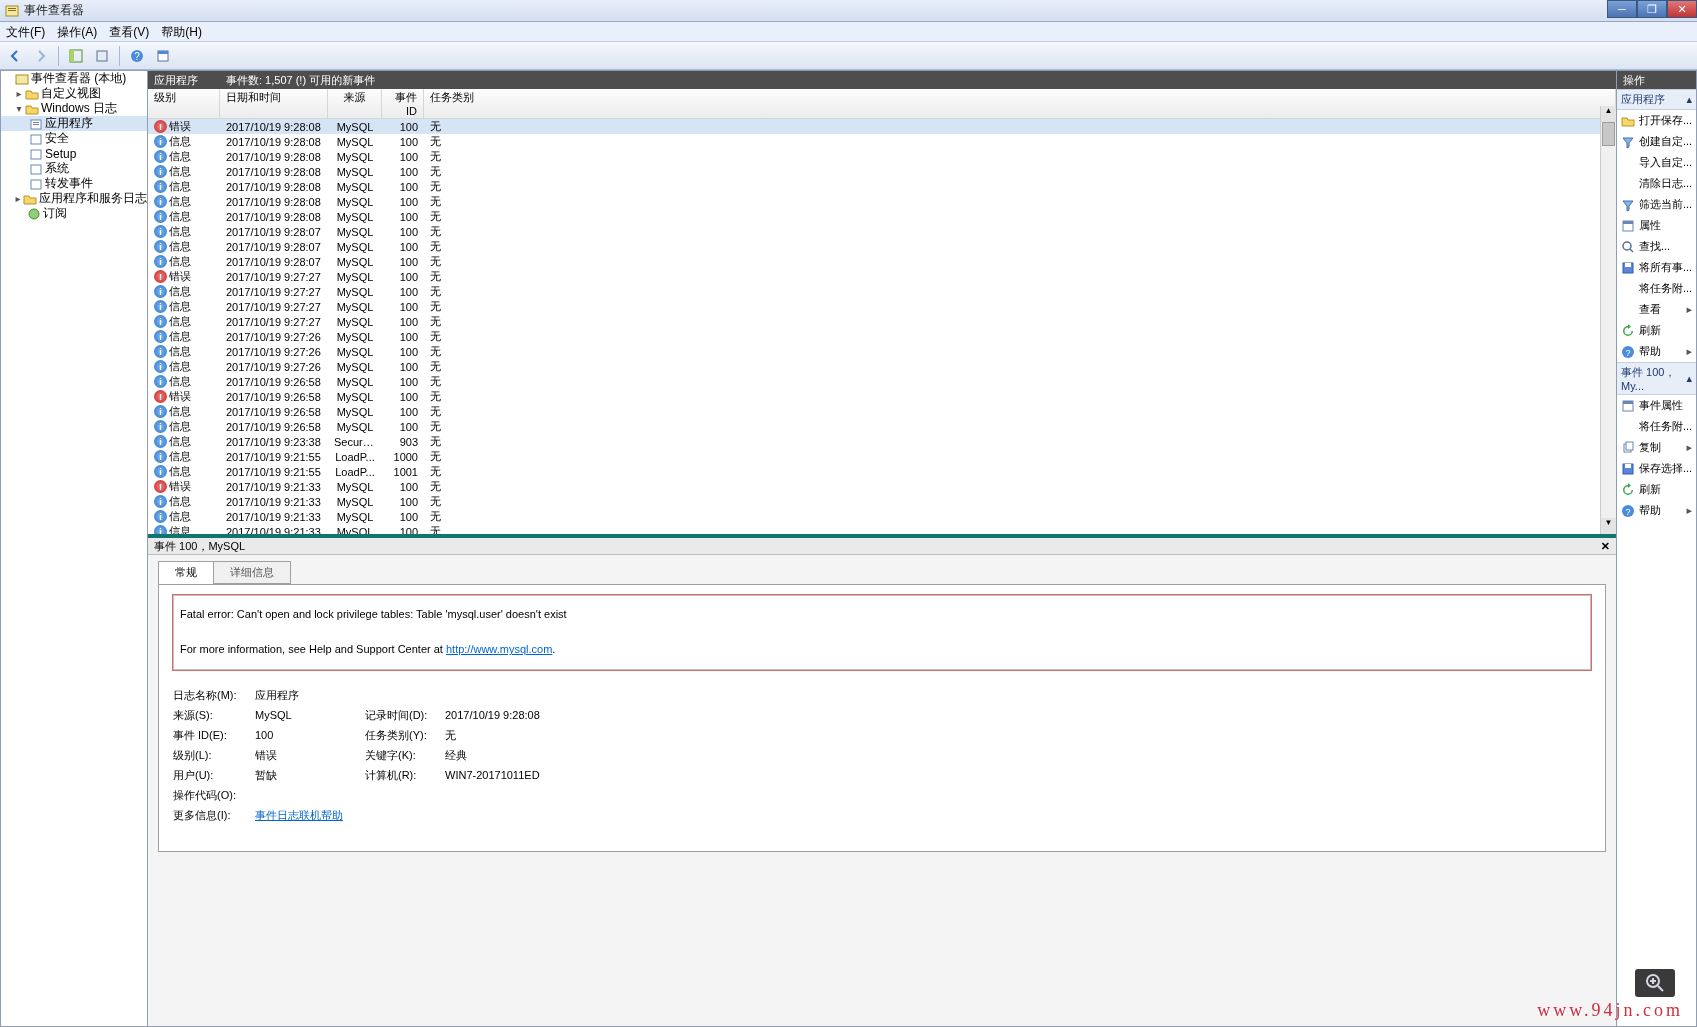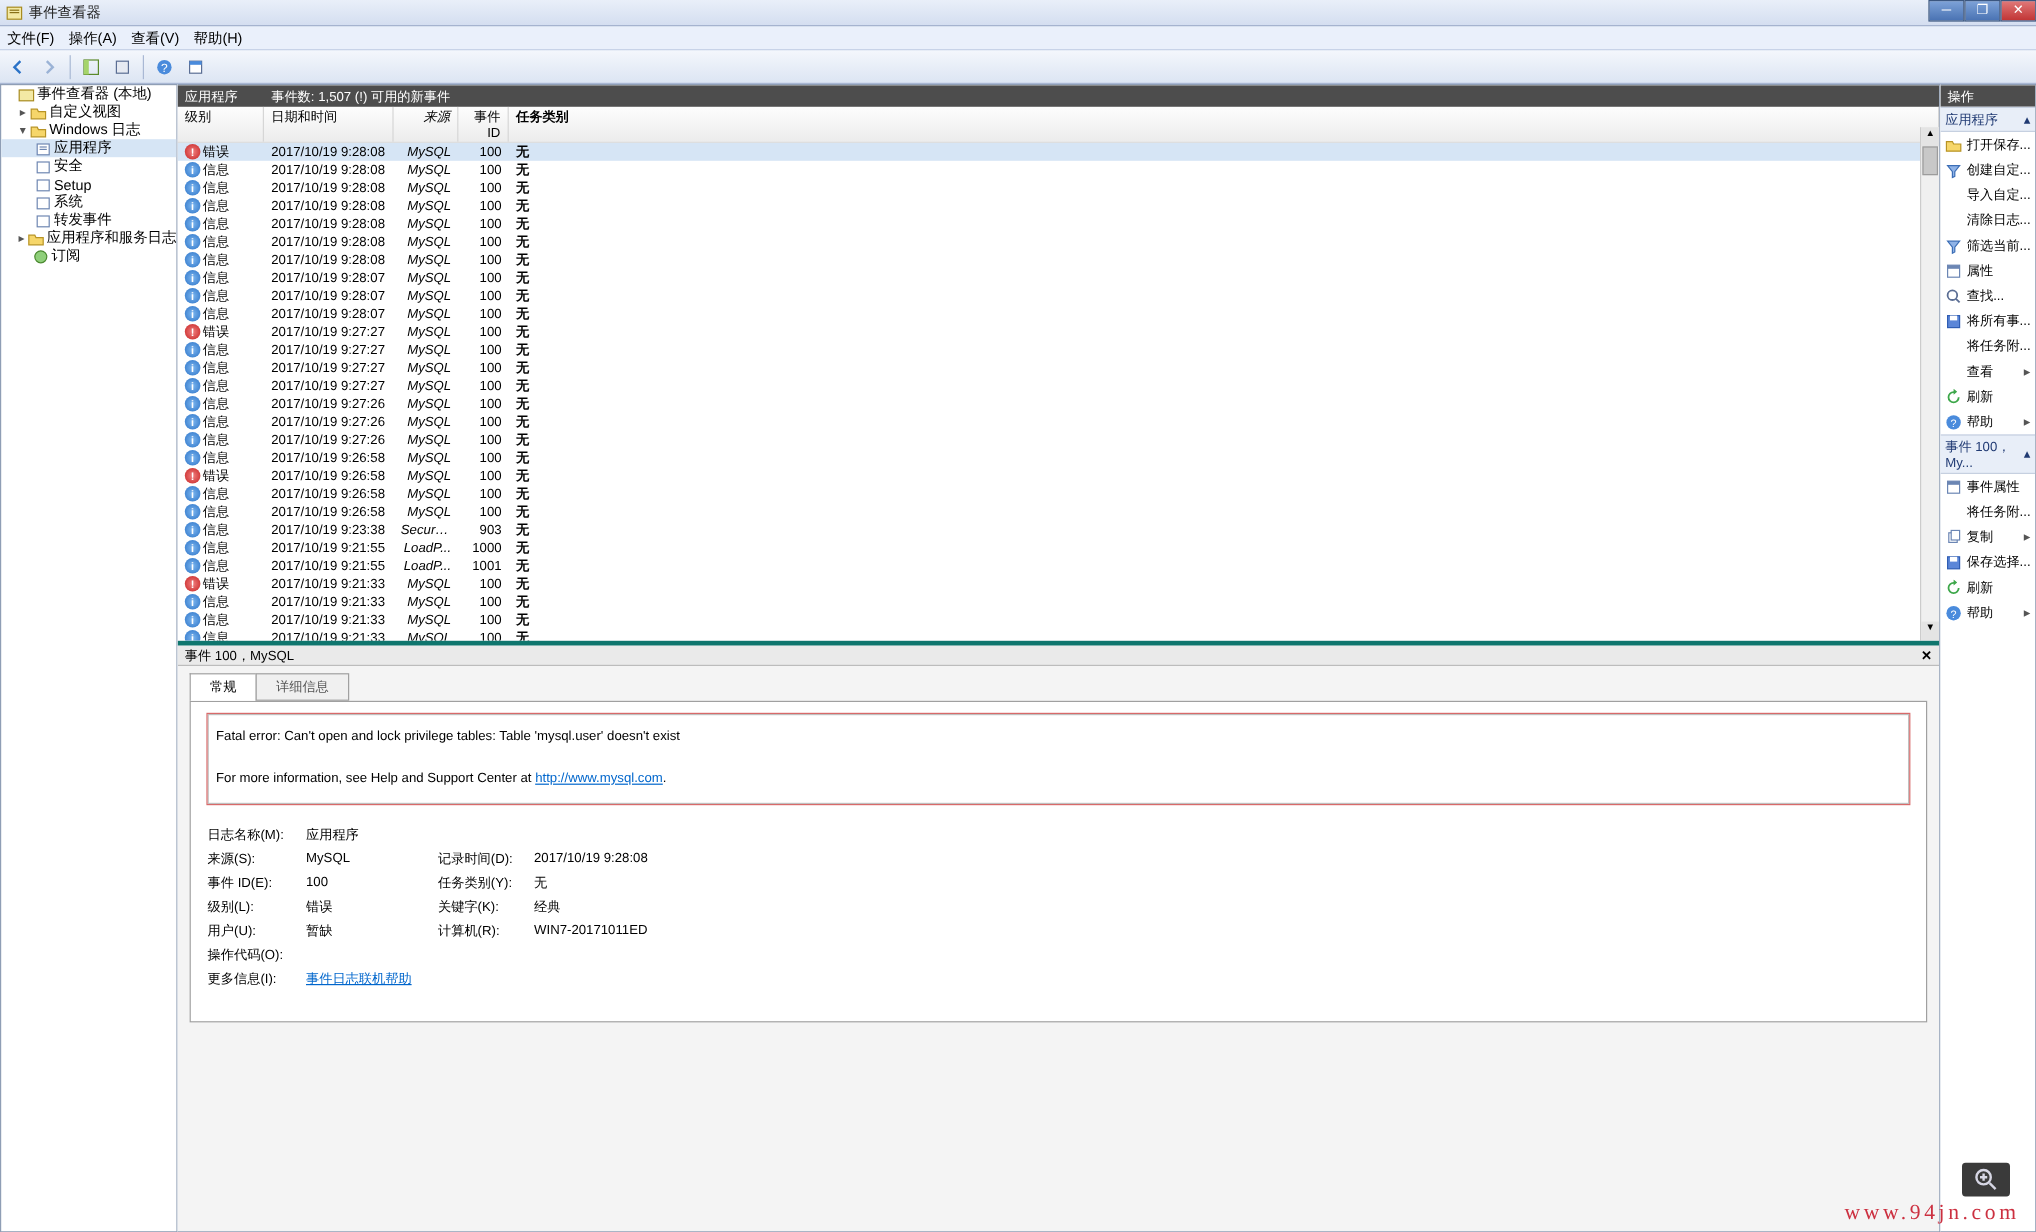--- a/index.html
+++ b/index.html
@@ -24,23 +24,23 @@
 .tree-item .ticon { width: 14px; height: 14px; margin-right: 2px; display: inline-flex; align-items: center; justify-content: center; }
 .tree-item.sel { background: #d6e5f5; }
 .center-pane { flex: 1; display: flex; flex-direction: column; border: 1px solid #8f9eb5; border-left: none; background: #fff; overflow: hidden; }
 .list-header-bar { height: 18px; background: #4d4d4d; color: #fff; font-size: 11px; display: flex; align-items: center; padding: 0 6px; }
 .list-header-bar .lhb-title { margin-right: 28px; }
 .event-list { flex: 0 0 auto; height: 445px; overflow: hidden; position: relative; }
 .col-headers { height: 30px; background: linear-gradient(#fdfdfd,#ececec); display: flex; font-size: 11px; border-bottom: 1px solid #d6d6d6; }
 .col-headers > div { border-right: 1px solid #d6d6d6; padding: 1px 6px; }
 .col-level { width: 72px; }
 .col-date { width: 108px; }
-.col-source { width: 54px; text-align: right; font-style: italic; }
+.col-source { width: 54px; text-align: center; }
 .col-eid { width: 42px; text-align: right; }
-.col-tcat { flex: 1; font-weight: bold; }
+.col-tcat { flex: 1; }
 .rows { overflow: auto; height: 428px; }
 .row { display: flex; height: 15px; align-items: center; font-size: 11px; }
 .row.sel { background: #d6e5f5; }
 .row > div { padding: 0 6px; overflow: hidden; white-space: nowrap; text-overflow: ellipsis; }
 .row .col-level { display: flex; align-items: center; gap: 2px; }
 .lvl-icon { width: 13px; height: 13px; border-radius: 50%; display: inline-flex; align-items: center; justify-content: center; font-size: 9px; font-weight: bold; color: #fff; flex-shrink: 0; }
 .lvl-info { background: radial-gradient(#7db6ef,#2a72c7); }
 .lvl-error { background: radial-gradient(#f08080,#c62020); }
 .vscroll { position: absolute; right: 0; top: 17px; bottom: 0; width: 16px; background: #f0f0f0; border-left: 1px solid #ccc; }
 .vscroll .thumb { position: absolute; left: 1px; right: 1px; height: 24px; background: #c8c8c8; border: 1px solid #9c9c9c; }

